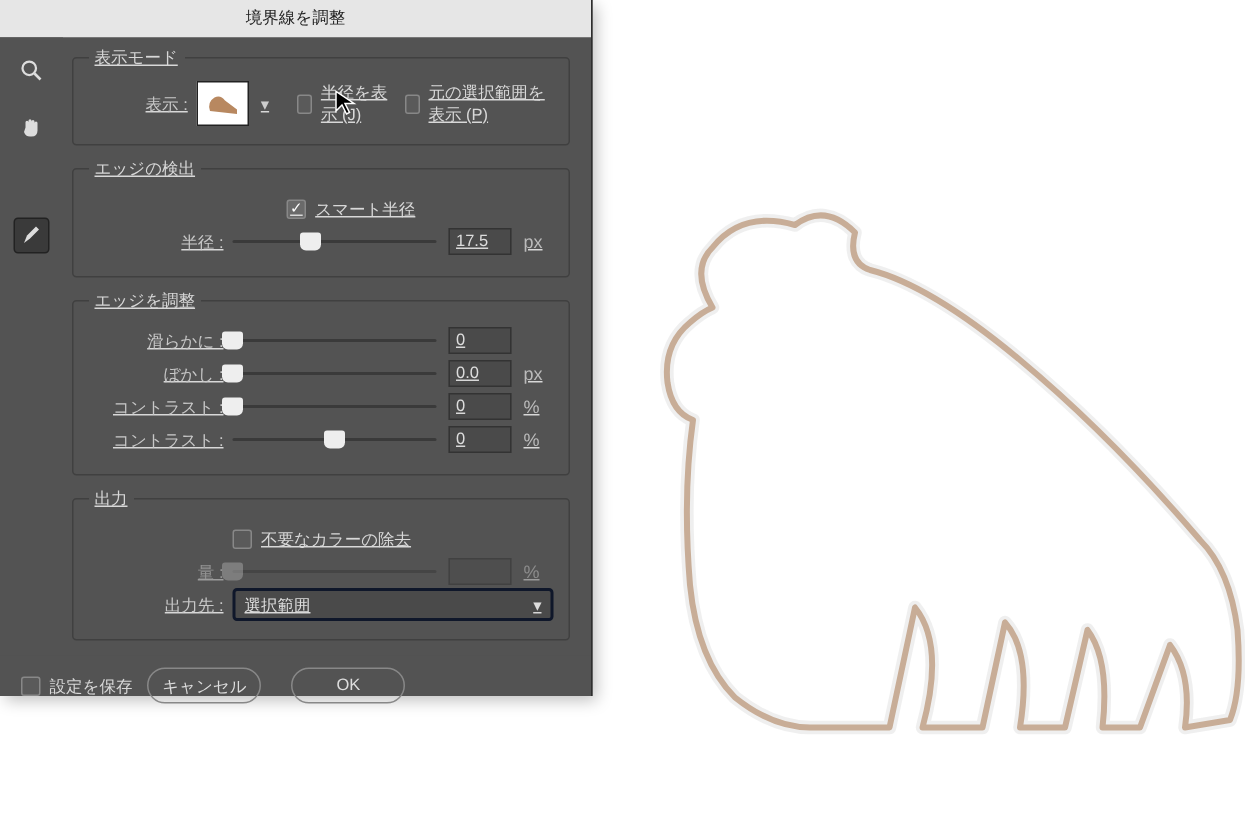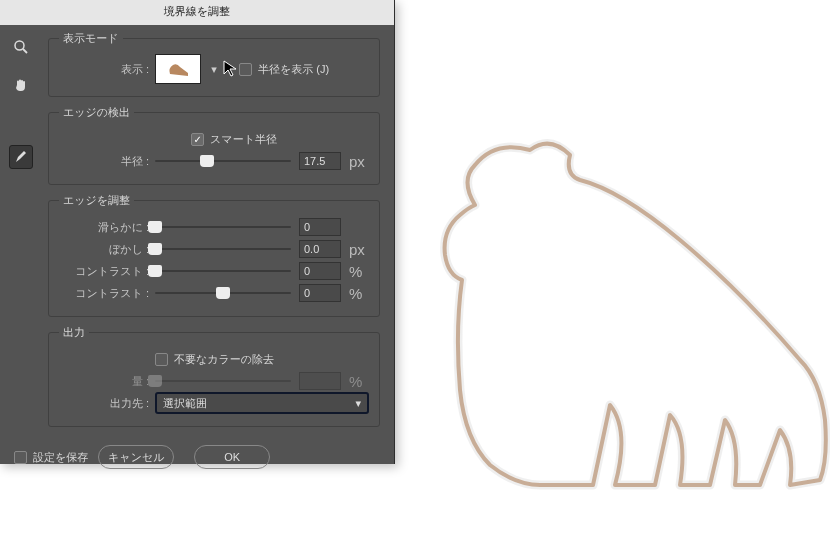--- a/index.html
+++ b/index.html
@@ -10,34 +10,34 @@
     background: #535353; color: #d8d8d8; font-size: 11px;
     box-shadow: 3px 3px 10px rgba(0,0,0,0.25);
     border-right: 1px solid #2e2e2e;
     display: flex; flex-direction: column;
   }
   .title { text-align: center; padding: 4px 0 6px 0; color: #222; background: #e6e6e6; font-size: 11px; }
   .body { display: flex; flex: 1; background: #535353; }
   .tools { width: 42px; background: #535353; padding-top: 10px; display: flex; flex-direction: column; align-items: center; gap: 14px; }
   .tool { width: 24px; height: 24px; display:flex; align-items:center; justify-content:center; color:#ddd; }
   .tool.selected { background:#3a3a3a; border:1px solid #222; border-radius:3px; }
-  .main { flex: 1; padding: 6px 14px 10px 6px; display:flex; flex-direction:column; gap:8px; }
+  .main { flex: 1; padding: 6px 14px 10px 6px; display:flex; flex-direction:column; gap:8px;text-decoration:underline; }
   fieldset { border: 1px solid #404040; border-radius: 3px; padding: 8px 10px 12px 10px; }
   legend { padding: 0 4px; color:#d8d8d8; font-size:11px; }
   .row { display:flex; align-items:center; gap:6px; min-height:22px; }
   .lbl { width: 90px; text-align:right; color:#c8c8c8; font-size:11px; }
   .thumb { width:46px; height:30px; background:#fff; border:1px solid #222; display:flex; align-items:center; justify-content:center; }
   .thumb-drop { width:14px; display:flex; align-items:center; justify-content:center; color:#ccc; }
   .chk { width:13px; height:13px; border:1px solid #888; background:#5a5a5a; display:inline-flex; align-items:center; justify-content:center; border-radius:2px; font-size:10px; color:#fff; }
   .chk.on { background:#6a6a6a; }
   .slider-wrap { flex:1; display:flex; align-items:center; gap:8px; }
   .slider { flex:1; height:2px; background:#3a3a3a; position:relative; border-radius:2px; }
   .knob { position:absolute; top:-5px; width:14px; height:12px; background:#eee; border-radius:2px 2px 4px 4px; transform:translateX(-50%); }
   .num { width:42px; height:18px; background:#4a4a4a; border:1px solid #333; color:#ddd; font-size:11px; padding:1px 4px; }
-  .unit { width:20px; color:#bbb; font-size:15px; }
+  .unit { width:20px; color:#bbb; font-size:12px; }
   .select { flex:1; height:22px; background:#4a4a4a; border:2px solid #0f172a; color:#ddd; font-size:11px; padding:2px 6px; display:flex; align-items:center; justify-content:space-between; border-radius:3px; }
   .footer { padding:8px 14px 12px 14px; display:flex; gap:10px; }
   .btns { display:flex; justify-content:flex-end; gap:20px; }
   .btn { min-width:76px; height:24px; border-radius:12px; border:1px solid #888; background:transparent; color:#ddd; font-size:11px; display:flex; align-items:center; justify-content:center; cursor:pointer; }
   .cursor { position:absolute; left:222px; top:59px; pointer-events:none; }
   .disabled { opacity:0.55; }
   .lion-outline { position:absolute; left:420px; top:120px; width:410px; height:380px; }
 </style>
 </head>
 <body>
@@ -84,20 +84,24 @@
           </div>
           <div class="thumb-drop">
               <span>▾</span>
             </div>
           <div style="width:6px"></div>
           <div style="display:flex; gap:6px;">
             <label class="row">
               <span class="chk"></span>
               <span>半径を表示 (J)</span>
             </label>
+            <label class="row">
+              <span class="chk"></span>
+              <span>元の選択範囲を表示 (P)</span>
+            </label>
           </div>
         </div>
       </fieldset>
 
       <fieldset>
         <legend>エッジの検出</legend>
         <div class="row" style="justify-content:center; padding-left:40px;">
           <label class="row">
             <span class="chk on">✓</span>
             <span>スマート半径</span>

